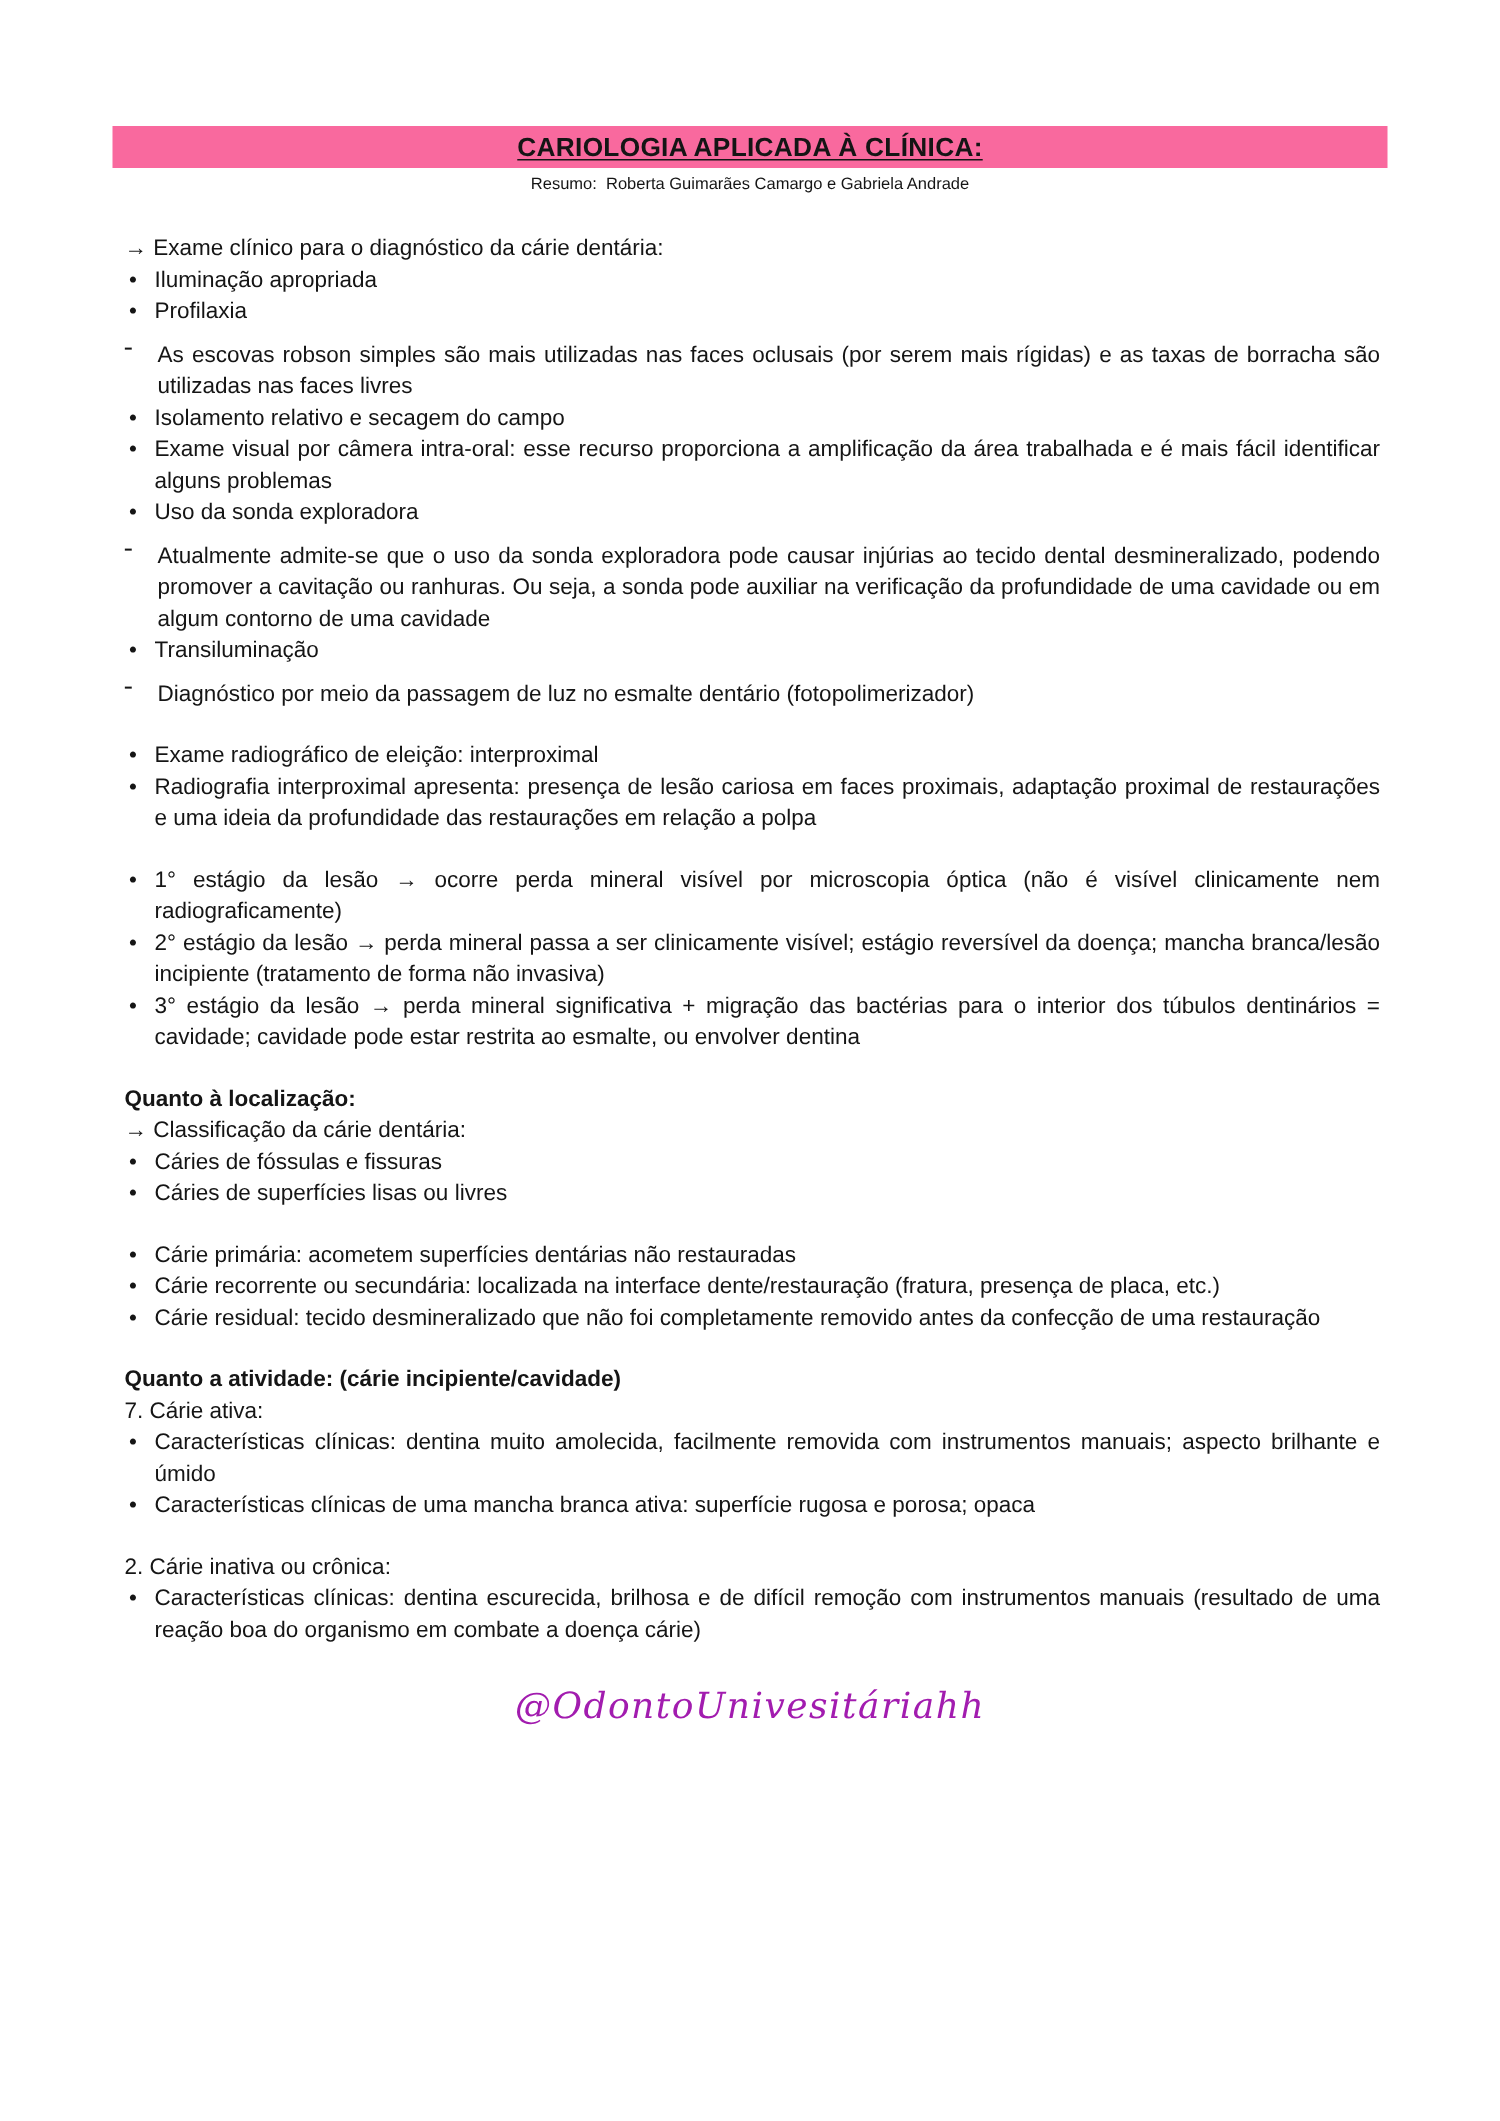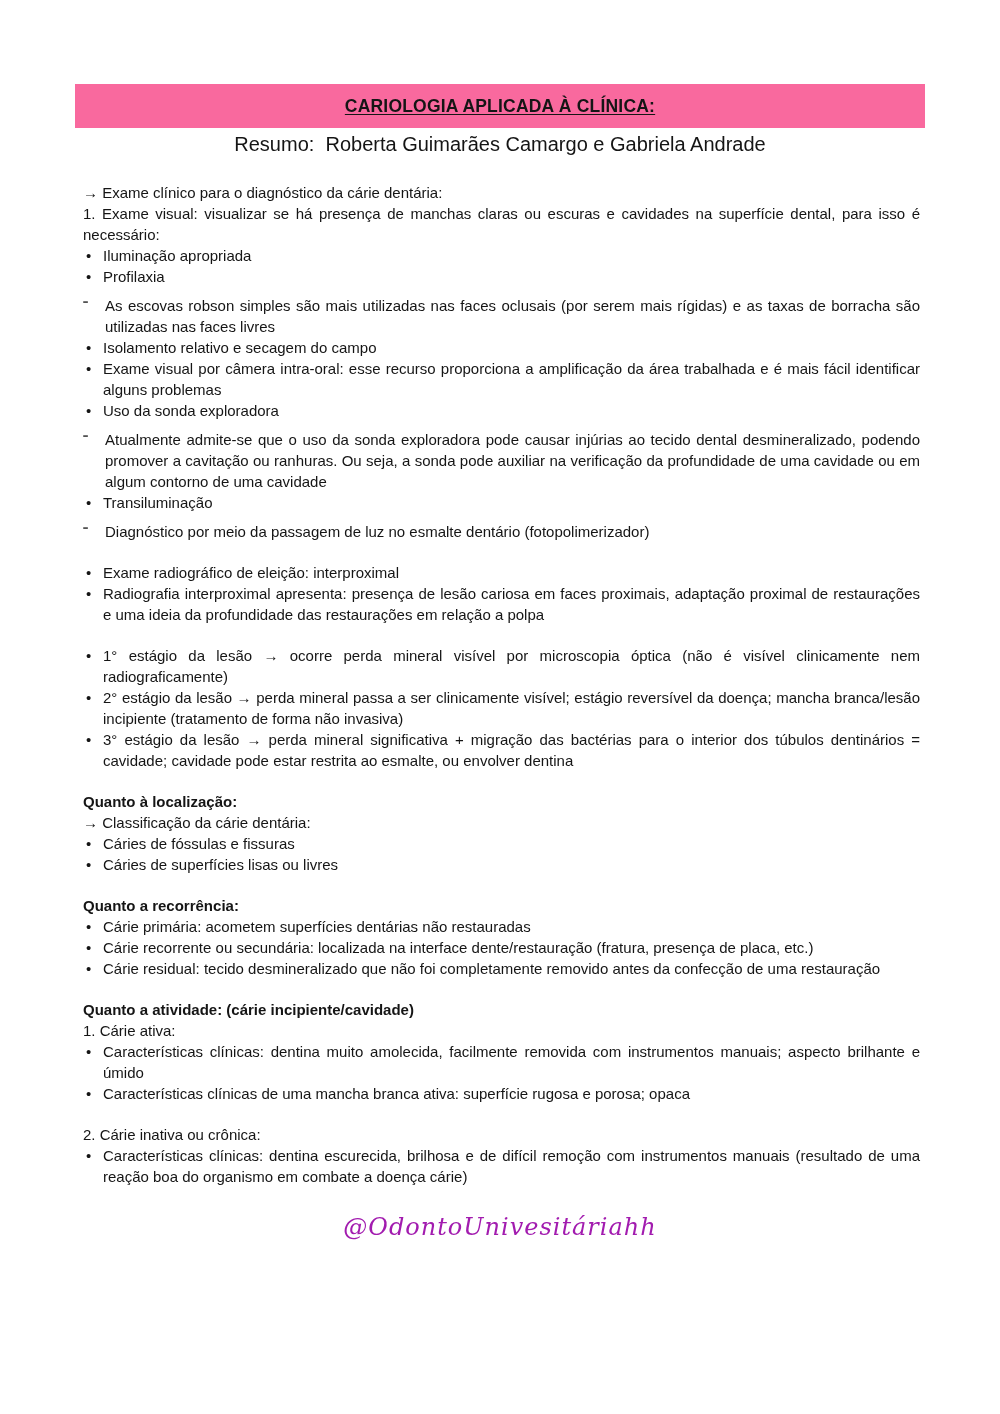--- a/index.html
+++ b/index.html
@@ -12,36 +12,36 @@
     height: 1414px;
     overflow: hidden;
     font-family: "Liberation Sans", sans-serif;
     color: #151515;
   }
   .page {
     padding-top: 84px;
   }
   .banner {
     margin: 0 75px;
-    height: 44px;
+    height: 28px;
     display: flex;
     align-items: center;
     justify-content: center;
   }
   .banner-title {
     font-size: 17.5px;
     font-weight: 700;
     letter-spacing: 0.2px;
     text-decoration: underline;
     text-underline-offset: 2px;
   }
   .subtitle {
     margin-top: 5px;
     text-align: center;
-    font-size: 20px;
+    font-size: 11px;
     white-space: pre-wrap;
   }
   .content {
     margin: 26px 80px 0 83px;
     font-size: 15px;
     line-height: 21px;
   }
   .blk {
     display: flex;
     align-items: flex-start;
@@ -89,23 +89,20 @@
   <div class="banner" style="background: rgb(249, 105, 158);">
     <span class="banner-title">CARIOLOGIA APLICADA À CLÍNICA:</span>
   </div>
 
   <div class="subtitle">Resumo:  Roberta Guimarães Camargo e Gabriela Andrade</div>
 
   <div class="content">
       <div class="blk arrow">
         <span class="txt"><span>→ Exame clínico para o diagnóstico da cárie dentária:</span></span>
       </div>
-      <div class="blk plain">
-        <span class="txt"><span>1. Exame visual: visualizar se há presença de manchas claras ou escuras e cavidades na superfície dental, para isso é necessário:</span></span>
-      </div>
       <div class="blk bullet">
         <span class="marker">•</span>
         <span class="txt"><span>Iluminação apropriada</span></span>
       </div>
       <div class="blk bullet">
         <span class="marker">•</span>
         <span class="txt"><span>Profilaxia</span></span>
       </div>
       <div class="blk spacer spacer sp-s"></div>
       <div class="blk dash">
@@ -169,41 +166,38 @@
       </div>
       <div class="blk bullet">
         <span class="marker">•</span>
         <span class="txt"><span>Cáries de fóssulas e fissuras</span></span>
       </div>
       <div class="blk bullet">
         <span class="marker">•</span>
         <span class="txt"><span>Cáries de superfícies lisas ou livres</span></span>
       </div>
       <div class="blk spacer spacer sp-l"></div>
-      <div class="blk bold">
-        <span class="txt"><span>Quanto a recorrência:</span></span>
-      </div>
       <div class="blk bullet">
         <span class="marker">•</span>
         <span class="txt"><span>Cárie primária: acometem superfícies dentárias não restauradas</span></span>
       </div>
       <div class="blk bullet">
         <span class="marker">•</span>
         <span class="txt"><span>Cárie recorrente ou secundária: localizada na interface dente/restauração (fratura, presença de placa, etc.)</span></span>
       </div>
       <div class="blk bullet">
         <span class="marker">•</span>
         <span class="txt"><span>Cárie residual: tecido desmineralizado que não foi completamente removido antes da confecção de uma restauração</span></span>
       </div>
       <div class="blk spacer spacer sp-l"></div>
       <div class="blk bold">
         <span class="txt"><span>Quanto a atividade: (cárie incipiente/cavidade)</span></span>
       </div>
       <div class="blk plain">
-        <span class="txt"><span>1. Cárie ativa:</span></span>
+        <span class="txt"><span>7. Cárie ativa:</span></span>
       </div>
       <div class="blk bullet">
         <span class="marker">•</span>
         <span class="txt"><span>Características clínicas: dentina muito amolecida, facilmente removida com instrumentos manuais; aspecto brilhante e úmido</span></span>
       </div>
       <div class="blk bullet">
         <span class="marker">•</span>
         <span class="txt"><span>Características clínicas de uma mancha branca ativa: superfície rugosa e porosa; opaca</span></span>
       </div>
       <div class="blk spacer spacer sp-l"></div>

